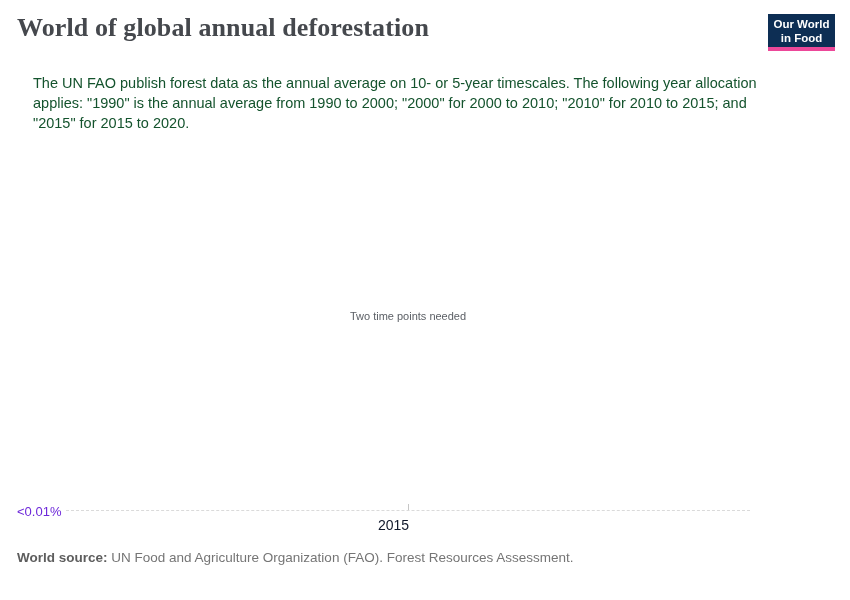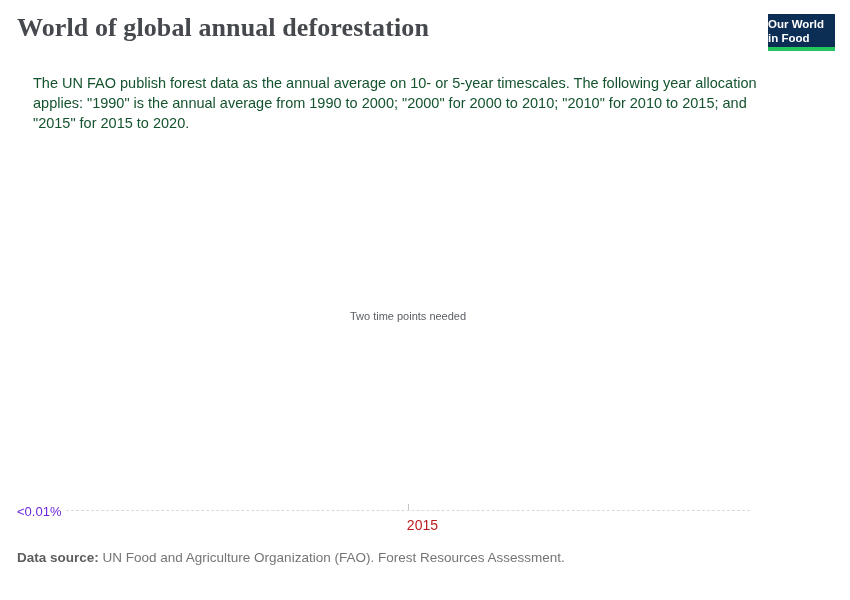--- a/index.html
+++ b/index.html
@@ -33,22 +33,23 @@
     color: #14532d;
   }
   .owid-logo {
     position: absolute;
     left: 768px;
     top: 14px;
     width: 67px;
     height: 37px;
     box-sizing: border-box;
     background: #0d2e54;
-    border-bottom: 4px solid #22c55e;
+    border-bottom: 4px solid #ec4899;
     color: #ffffff;
+    text-align: center;
     font-size: 11.5px;
     font-weight: 700;
     line-height: 14px;
     padding-top: 3px;
     text-decoration: none;
     display: block;
     cursor: pointer;
   }
   .owid-logo span { display: block; }
   .empty-message {
@@ -81,23 +82,23 @@
     left: 17px;
     top: 504px;
     font-size: 13px;
     color: #6d28d9;
   }
   .x-tick-label {
     position: absolute;
     left: 378px;
     top: 517px;
     width: 60px;
-    text-align: right;
+    text-align: left;
     font-size: 14px;
-    color: #b91c1c;
+    color: #0f172a;
   }
   .chart-footer {
     position: absolute;
     left: 17px;
     top: 547px;
     margin: 0;
     font-size: 13.5px;
     line-height: 21px;
     color: #757575;
   }
@@ -124,17 +125,17 @@
   <span class="y-min-label">&lt;0.01%</span>
 
   <div class="axis-line"></div>
 
   <div class="axis-tick"></div>
 
   <span class="x-tick-label">2015</span>
 
   <div class="chart-footer">
     <p>
-      <span class="bold">Data source:</span><span> UN Food and Agriculture Organization (FAO). Forest Resources Assessment.</span>
+      <span class="bold">World source:</span><span> UN Food and Agriculture Organization (FAO). Forest Resources Assessment.</span>
     </p>
   </div>
 
 </div>
 
 </body></html>

